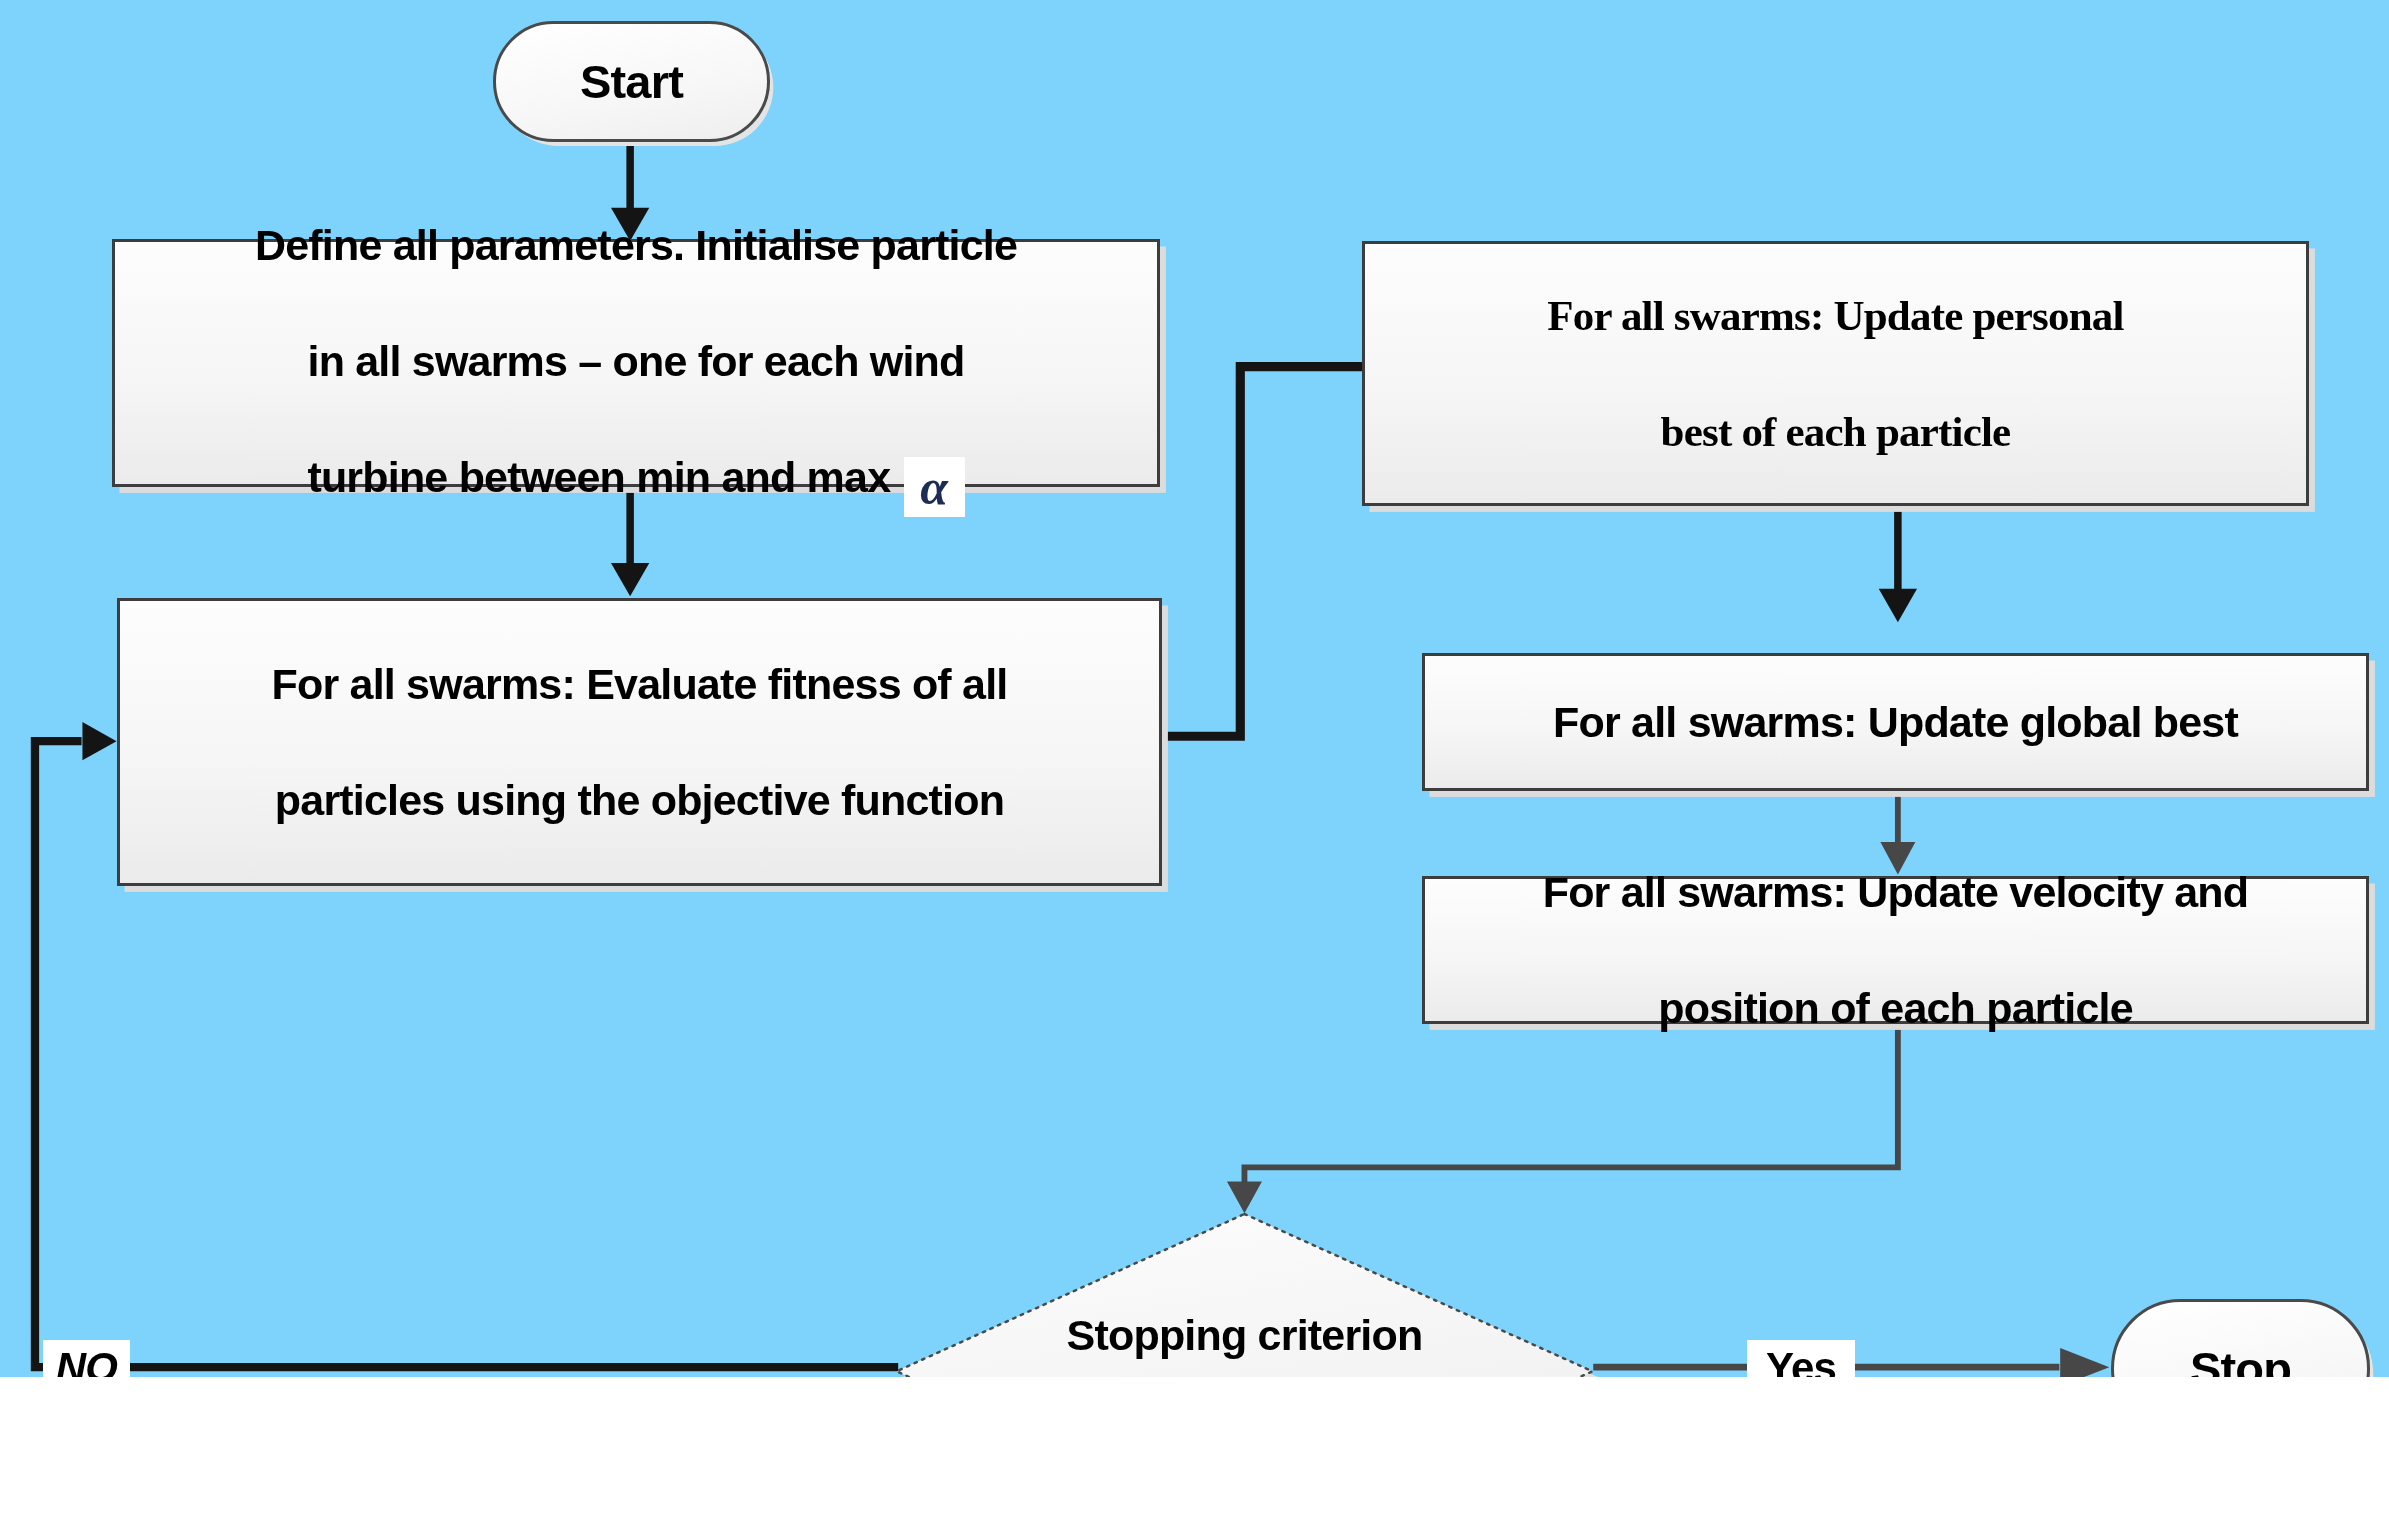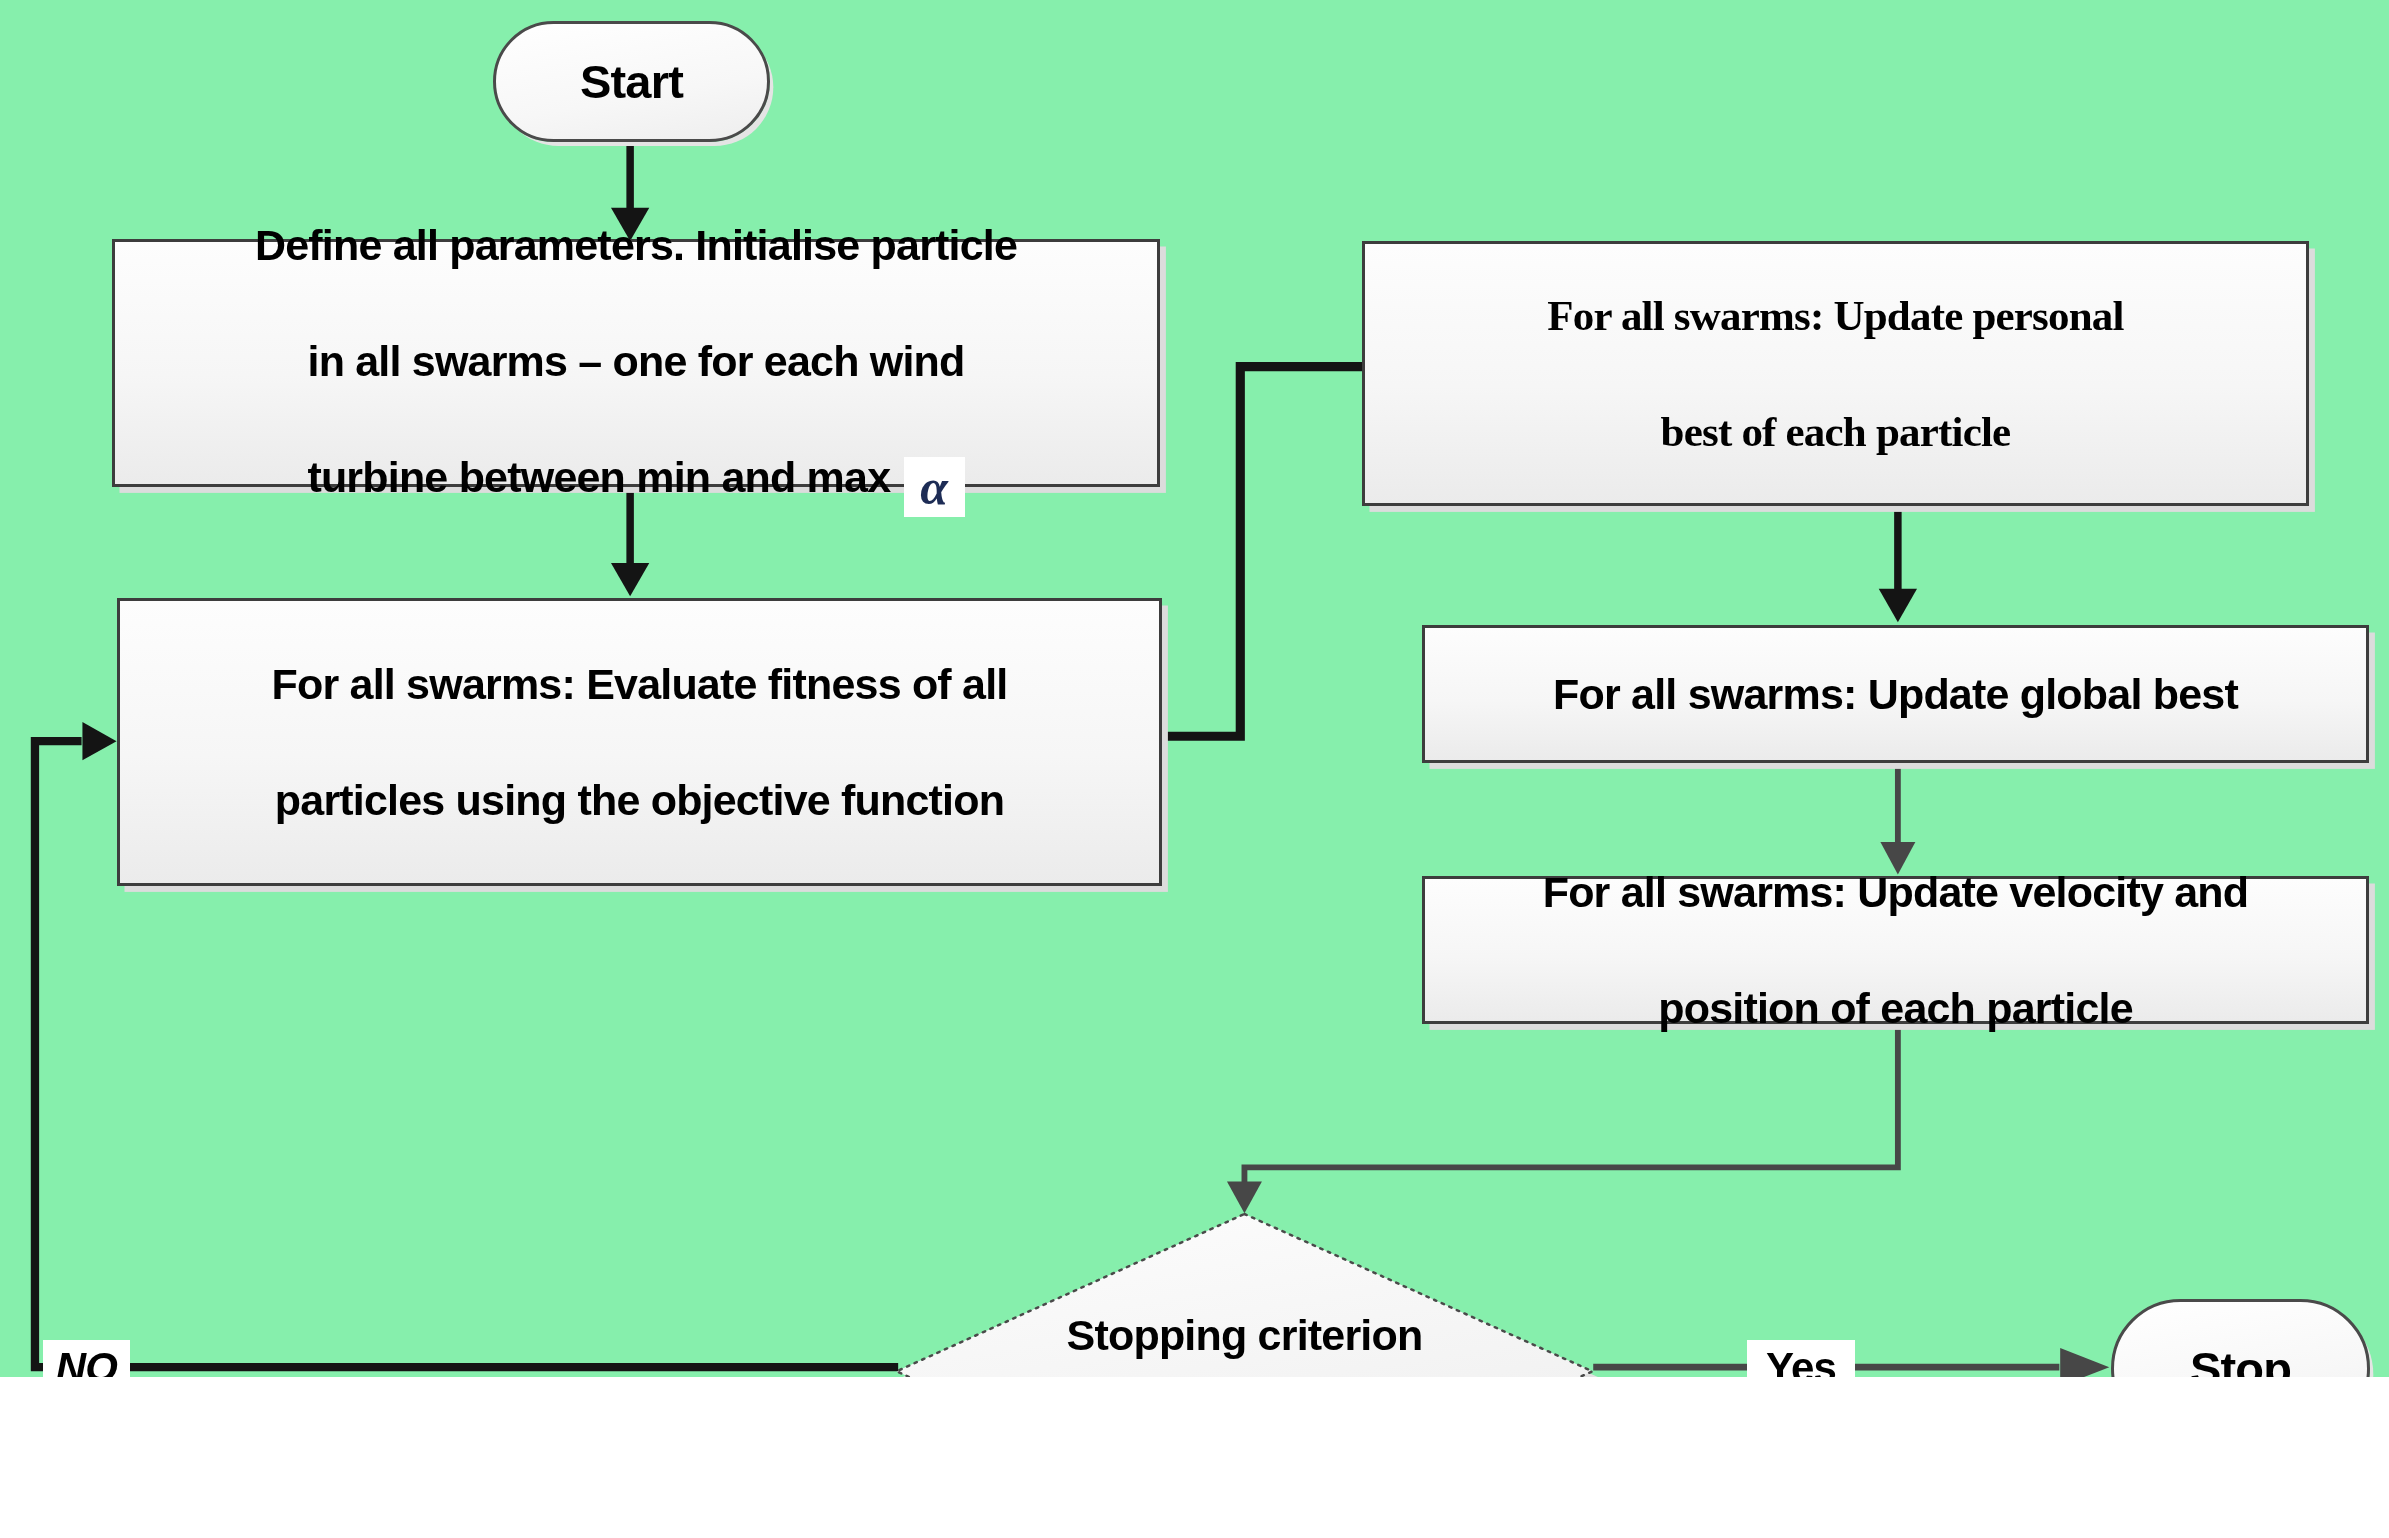--- a/index.html
+++ b/index.html
@@ -9,21 +9,21 @@
     --oval-border:#4a4a4a;
     --diamond-border:#4a4a4a;
     --shadow:#dcdcdc;
     --alpha-color:#1d2c55;
     --text:#000000;
   }
   html,body{margin:0;padding:0;background:#ffffff;}
   #canvas{
     position:relative;
     width:2389px;height:1377px;
-    background:#86efac;
+    background:#7dd3fc;
     font-family:"Liberation Sans", sans-serif;
     overflow:hidden;
   }
   #edges{position:absolute;left:0;top:0;z-index:1;}
   .edge-black{stroke:var(--line-black);fill:none;stroke-linejoin:miter;}
   .edge-gray{stroke:var(--line-gray);fill:none;stroke-linejoin:miter;}
   .head-black{fill:var(--line-black);stroke:none;}
   .head-gray{fill:var(--line-gray);stroke:none;}
 
   .node{
@@ -31,21 +31,21 @@
     display:flex;flex-direction:column;align-items:center;justify-content:center;
     color:var(--text);font-weight:bold;text-align:center;
     letter-spacing:-0.8px;
   }
   .box{
     background:linear-gradient(180deg,#fdfdfd 0%,#f6f6f6 55%,#ebebeb 100%);
     border:3.3px solid var(--box-border);
     box-shadow:6.7px 6.7px 0 -0.8px var(--shadow);
     font-size:43px;line-height:72px;gap:44px;
   }
-  .box.tight{line-height:65px;}
+  .box.tight{line-height:65px;margin-top:28px;}
   .oval{
     background:linear-gradient(170deg,#ffffff 0%,#f7f7f7 60%,#eeeeee 100%);
     border:3.3px solid var(--oval-border);
     border-radius:832px;
     box-shadow:5px 5.8px 0 -1.7px #e4e4e4;
     font-size:47px;
   }
   .line{white-space:nowrap;}
   .alpha-chip{
     display:inline-block;

